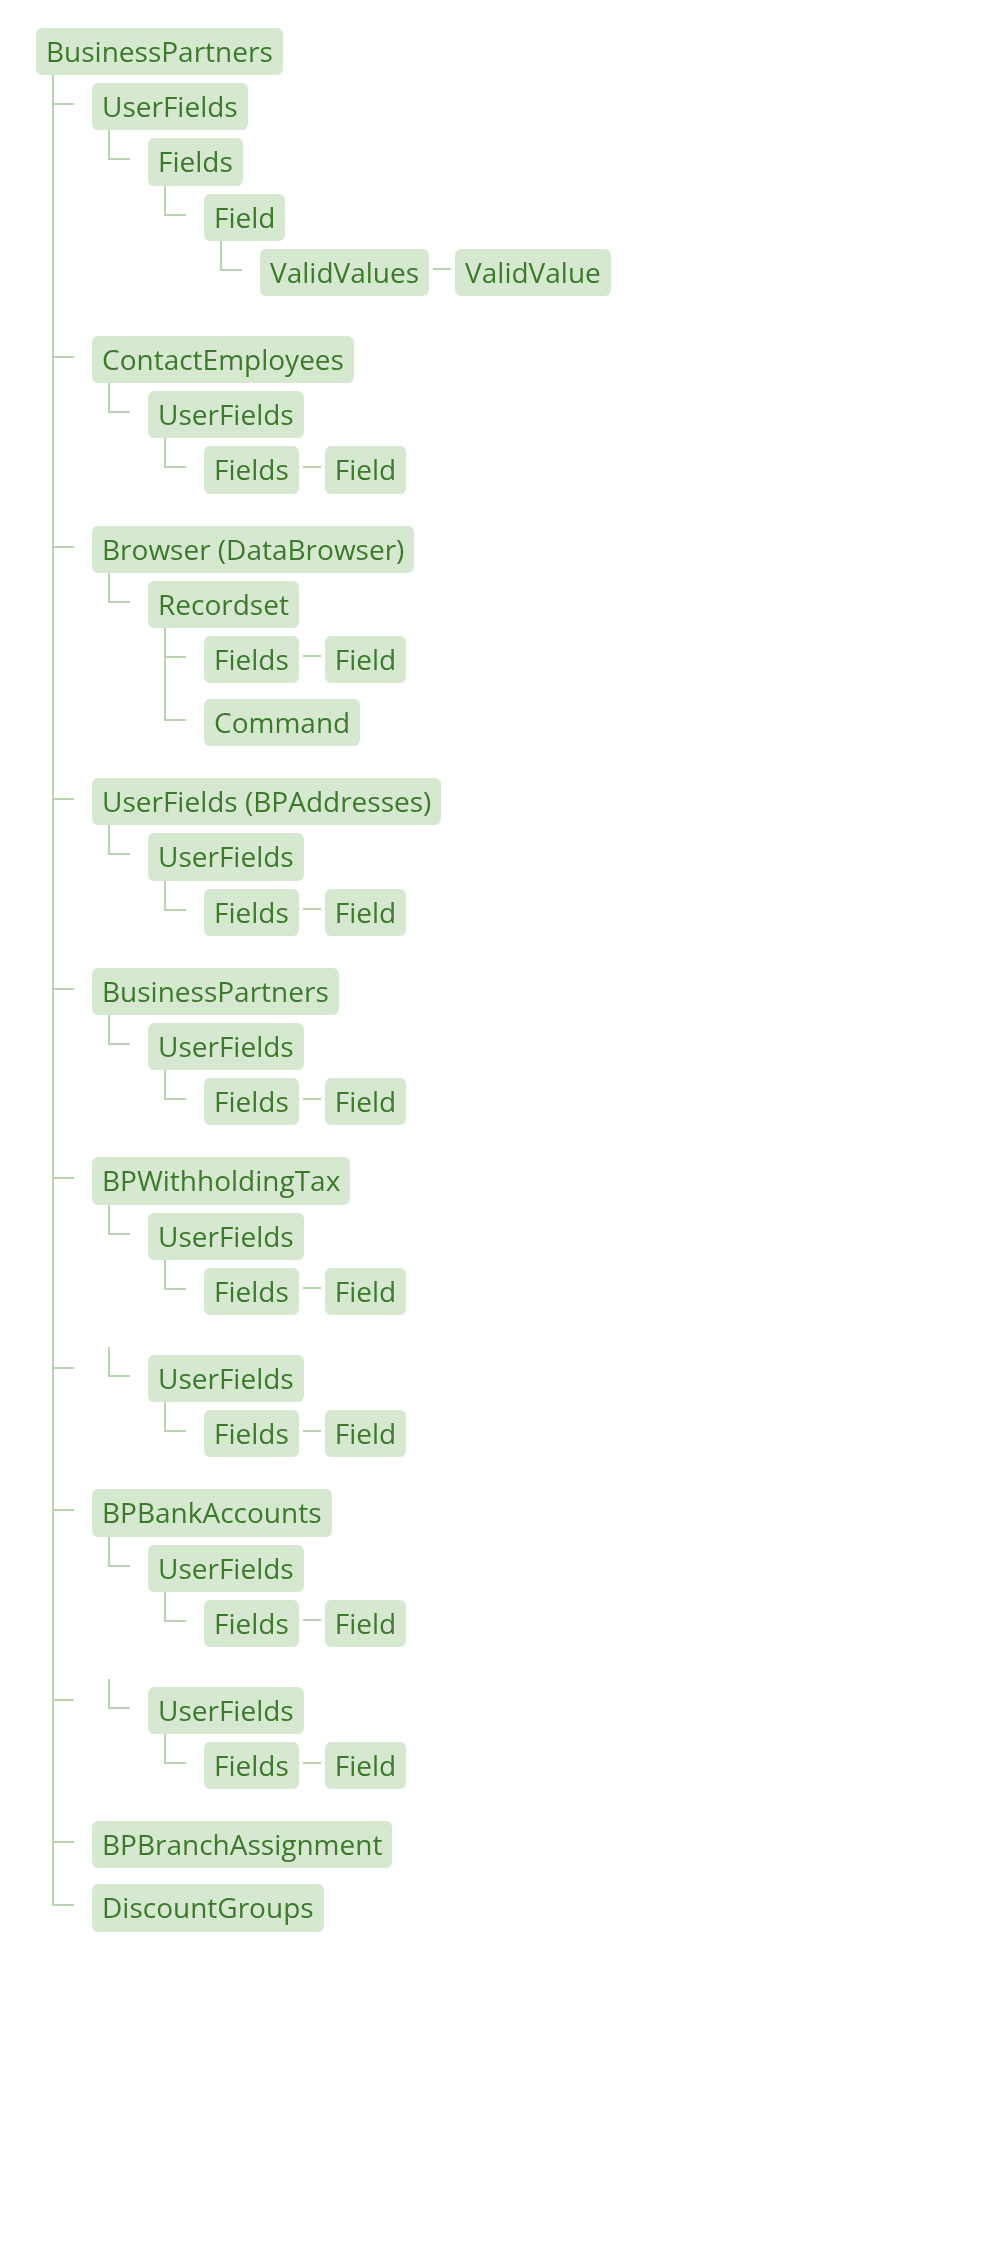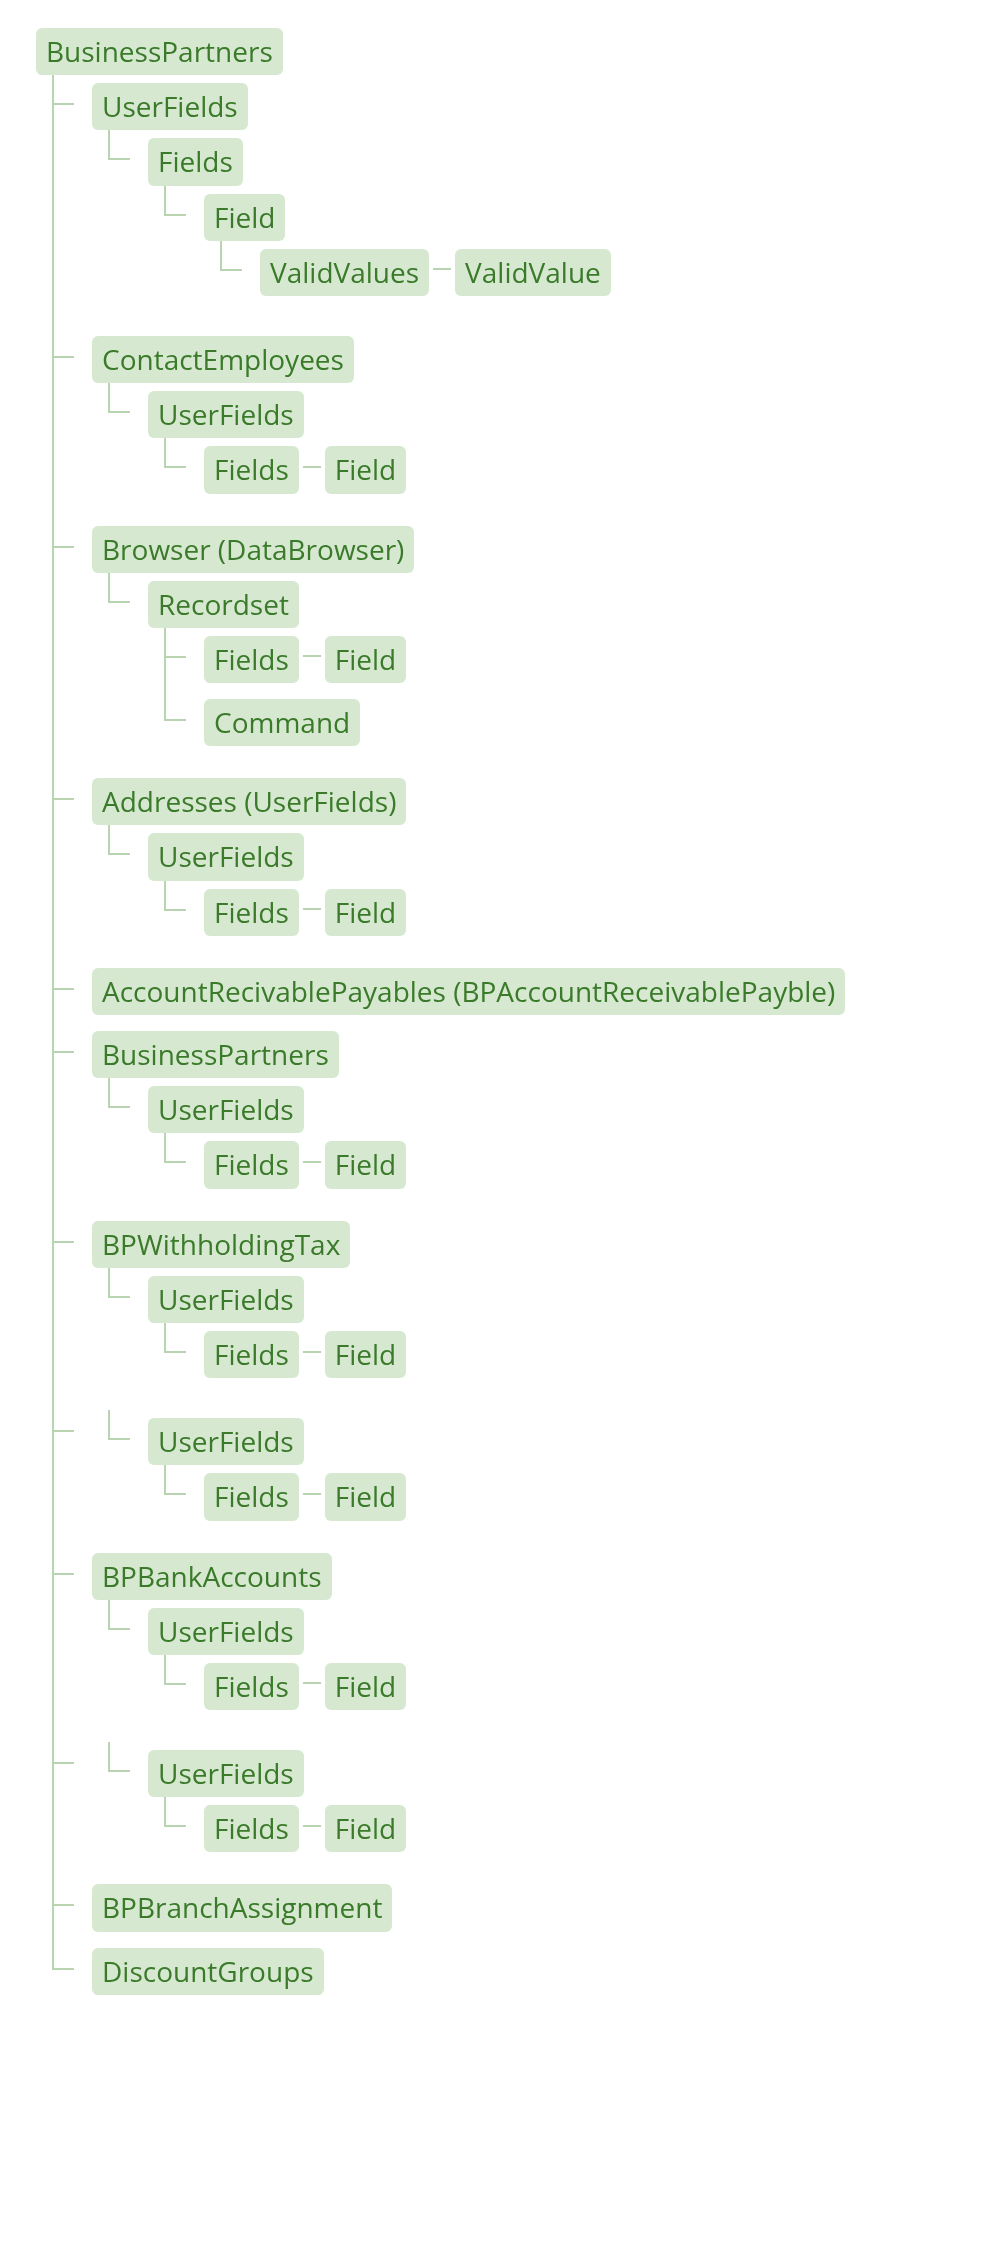--- a/index.html
+++ b/index.html
@@ -90,26 +90,25 @@
             <li><span class="node">UserFields</span><ul>
                 <li><span class="node">Fields</span><span class="inline-child"><span class="node">Field</span></span></li>
               </ul></li>
           </ul></li>
         <li><span class="node">Browser (DataBrowser)</span><ul>
             <li><span class="node">Recordset</span><ul>
                 <li><span class="node">Fields</span><span class="inline-child"><span class="node">Field</span></span></li>
                 <li><span class="node">Command</span></li>
               </ul></li>
           </ul></li>
-        <li><span class="node">Addresses (UserFields)</span><ul>
+        <li><span class="node">UserFields (BPAddresses)</span><ul>
             <li><span class="node">UserFields</span><ul>
                 <li><span class="node">Fields</span><span class="inline-child"><span class="node">Field</span></span></li>
               </ul></li>
           </ul></li>
-        <li><span class="node">AccountRecivablePayables (BPAccountReceivablePayble)</span></li>
         <li><span class="node">BusinessPartners</span><ul>
             <li><span class="node">UserFields</span><ul>
                 <li><span class="node">Fields</span><span class="inline-child"><span class="node">Field</span></span></li>
               </ul></li>
           </ul></li>
         <li><span class="node">BPWithholdingTax</span><ul>
             <li><span class="node">UserFields</span><ul>
                 <li><span class="node">Fields</span><span class="inline-child"><span class="node">Field</span></span></li>
               </ul></li>
           </ul></li>

